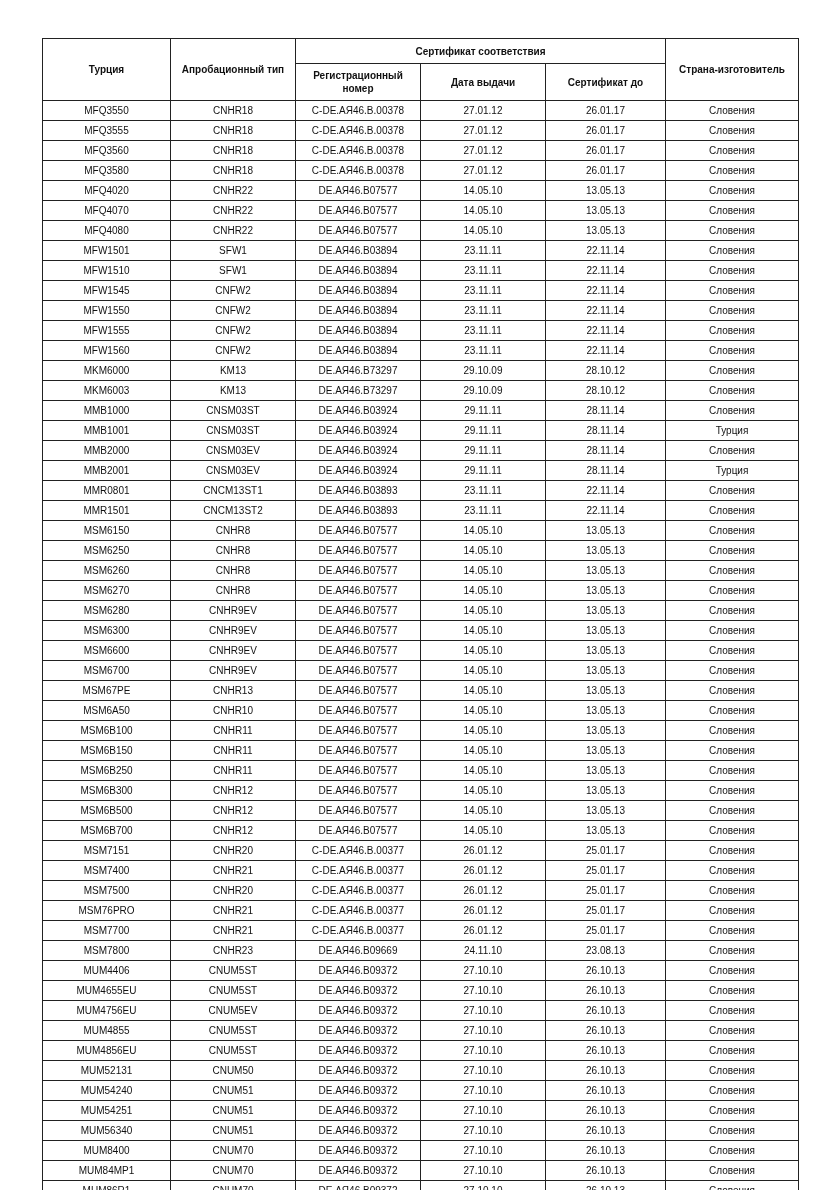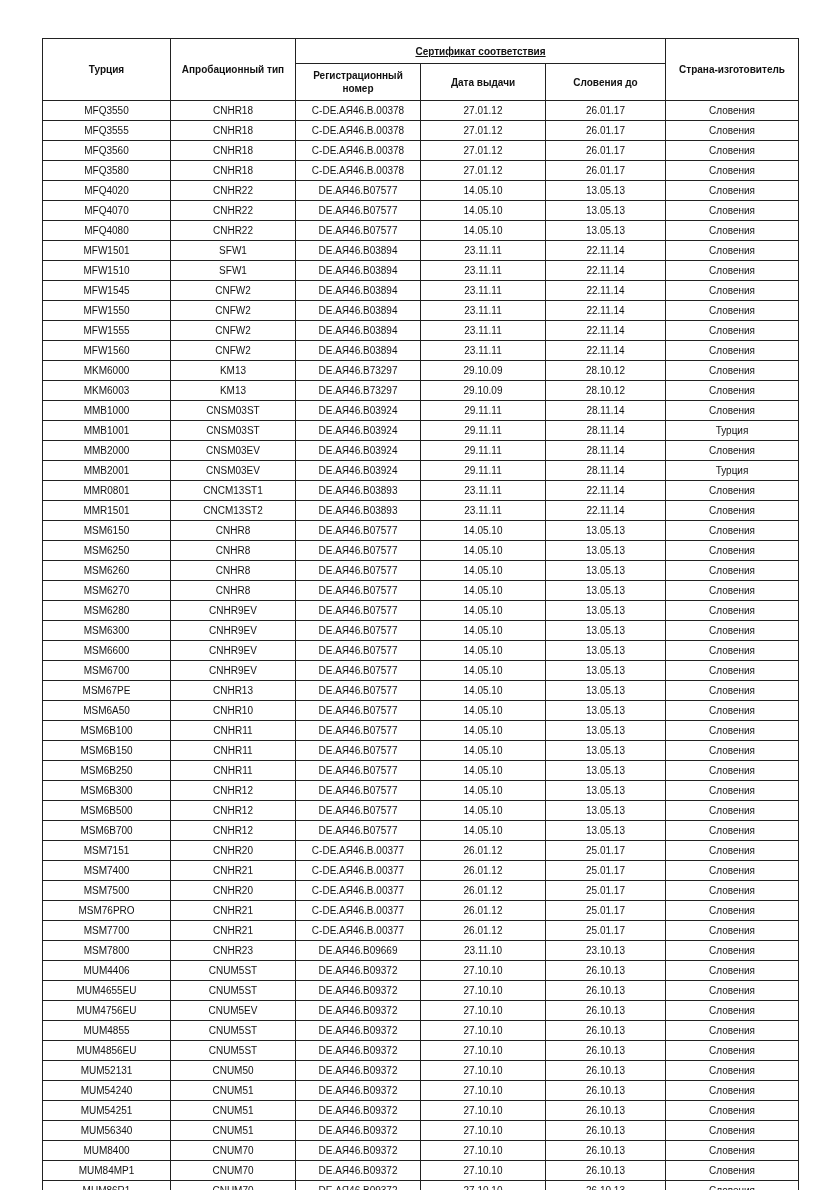--- a/index.html
+++ b/index.html
@@ -30,21 +30,20 @@
     overflow: hidden;
   }
   .cert-table th {
     font-size: 10px;
     font-weight: 700;
     line-height: 1.3;
     padding: 3px 6px;
   }
   .cert-table thead tr.group-row th.group-cell {
     height: 18px;
-    text-decoration: underline;
   }
   .cert-table thead tr.sub-row th {
     height: 30px;
   }
   .cert-table td {
     font-size: 10px;
     height: 19px;
     padding: 0 4px;
     line-height: 1.1;
     white-space: nowrap;
@@ -66,21 +65,21 @@
     <thead>
       <tr class="group-row">
         <th rowspan="2">Турция</th>
         <th rowspan="2">Апробационный тип</th>
         <th colspan="3" class="group-cell">Сертификат соответствия</th>
         <th rowspan="2">Страна-изготовитель</th>
       </tr>
       <tr class="sub-row">
         <th>Регистрационный номер</th>
         <th>Дата выдачи</th>
-        <th>Словения до</th>
+        <th>Сертификат до</th>
       </tr>
     </thead>
     <tbody>
         <tr>
           <td>MFQ3550</td>
           <td>CNHR18</td>
           <td>C-DE.АЯ46.B.00378</td>
           <td>27.01.12</td>
           <td>26.01.17</td>
           <td>Словения</td>
@@ -410,22 +409,22 @@
           <td>CNHR21</td>
           <td>C-DE.АЯ46.B.00377</td>
           <td>26.01.12</td>
           <td>25.01.17</td>
           <td>Словения</td>
         </tr>
         <tr>
           <td>MSM7800</td>
           <td>CNHR23</td>
           <td>DE.АЯ46.B09669</td>
-          <td>23.11.10</td>
-          <td>23.10.13</td>
+          <td>24.11.10</td>
+          <td>23.08.13</td>
           <td>Словения</td>
         </tr>
         <tr>
           <td>MUM4406</td>
           <td>CNUM5ST</td>
           <td>DE.АЯ46.B09372</td>
           <td>27.10.10</td>
           <td>26.10.13</td>
           <td>Словения</td>
         </tr>

